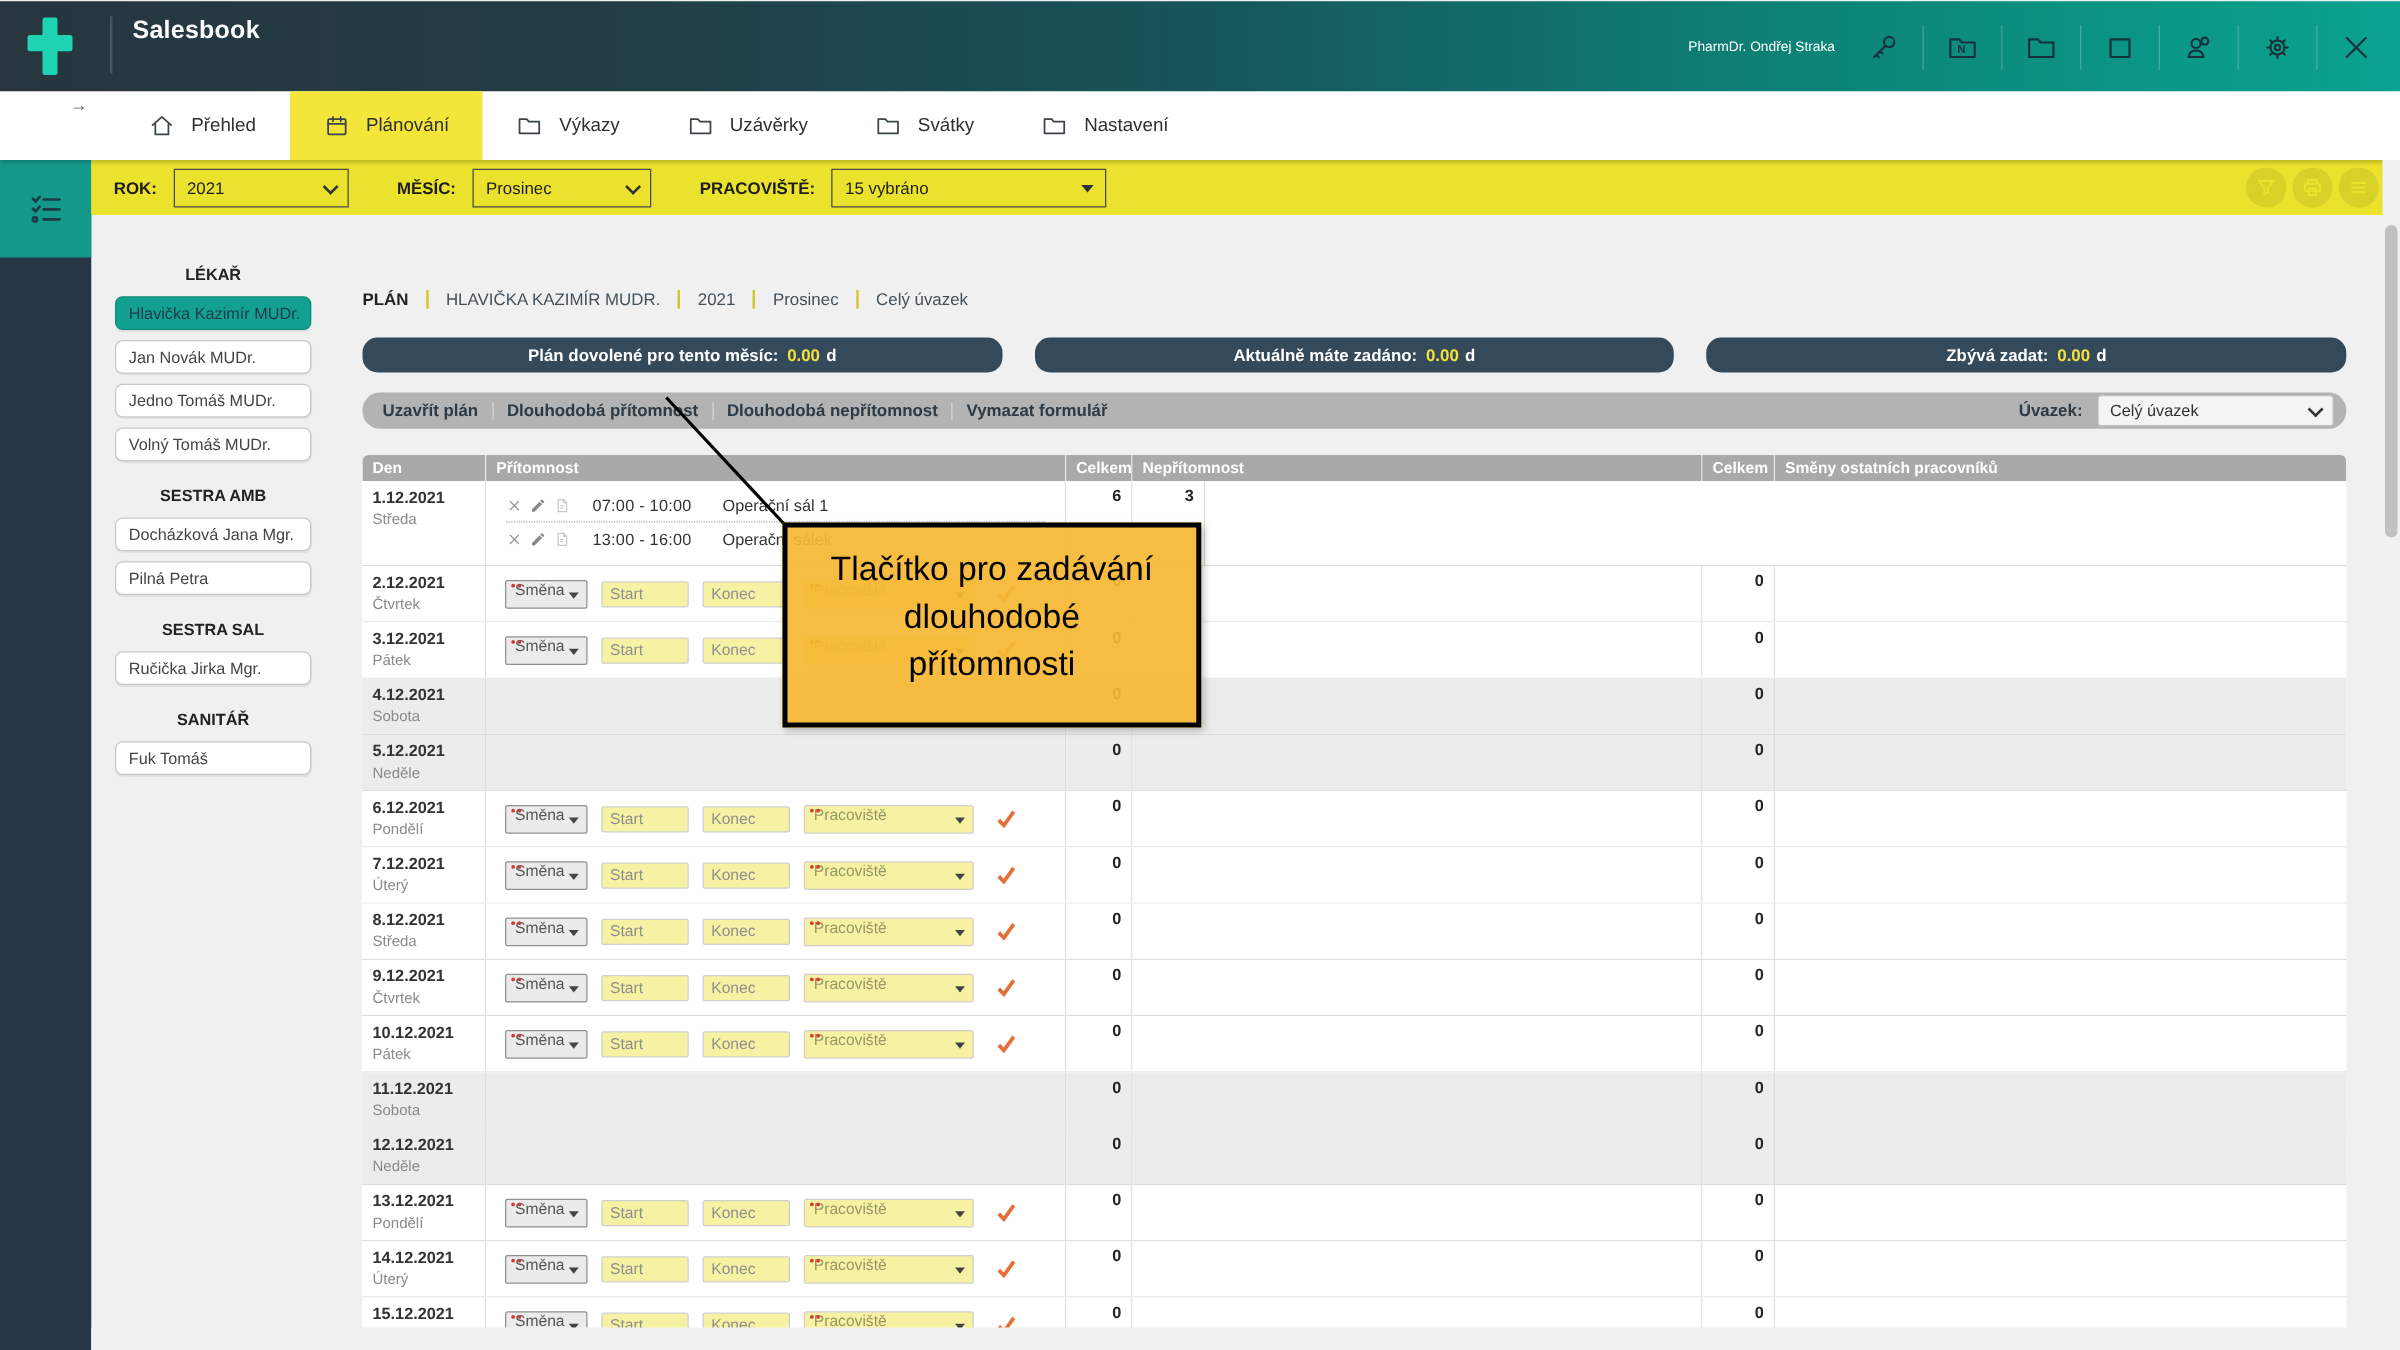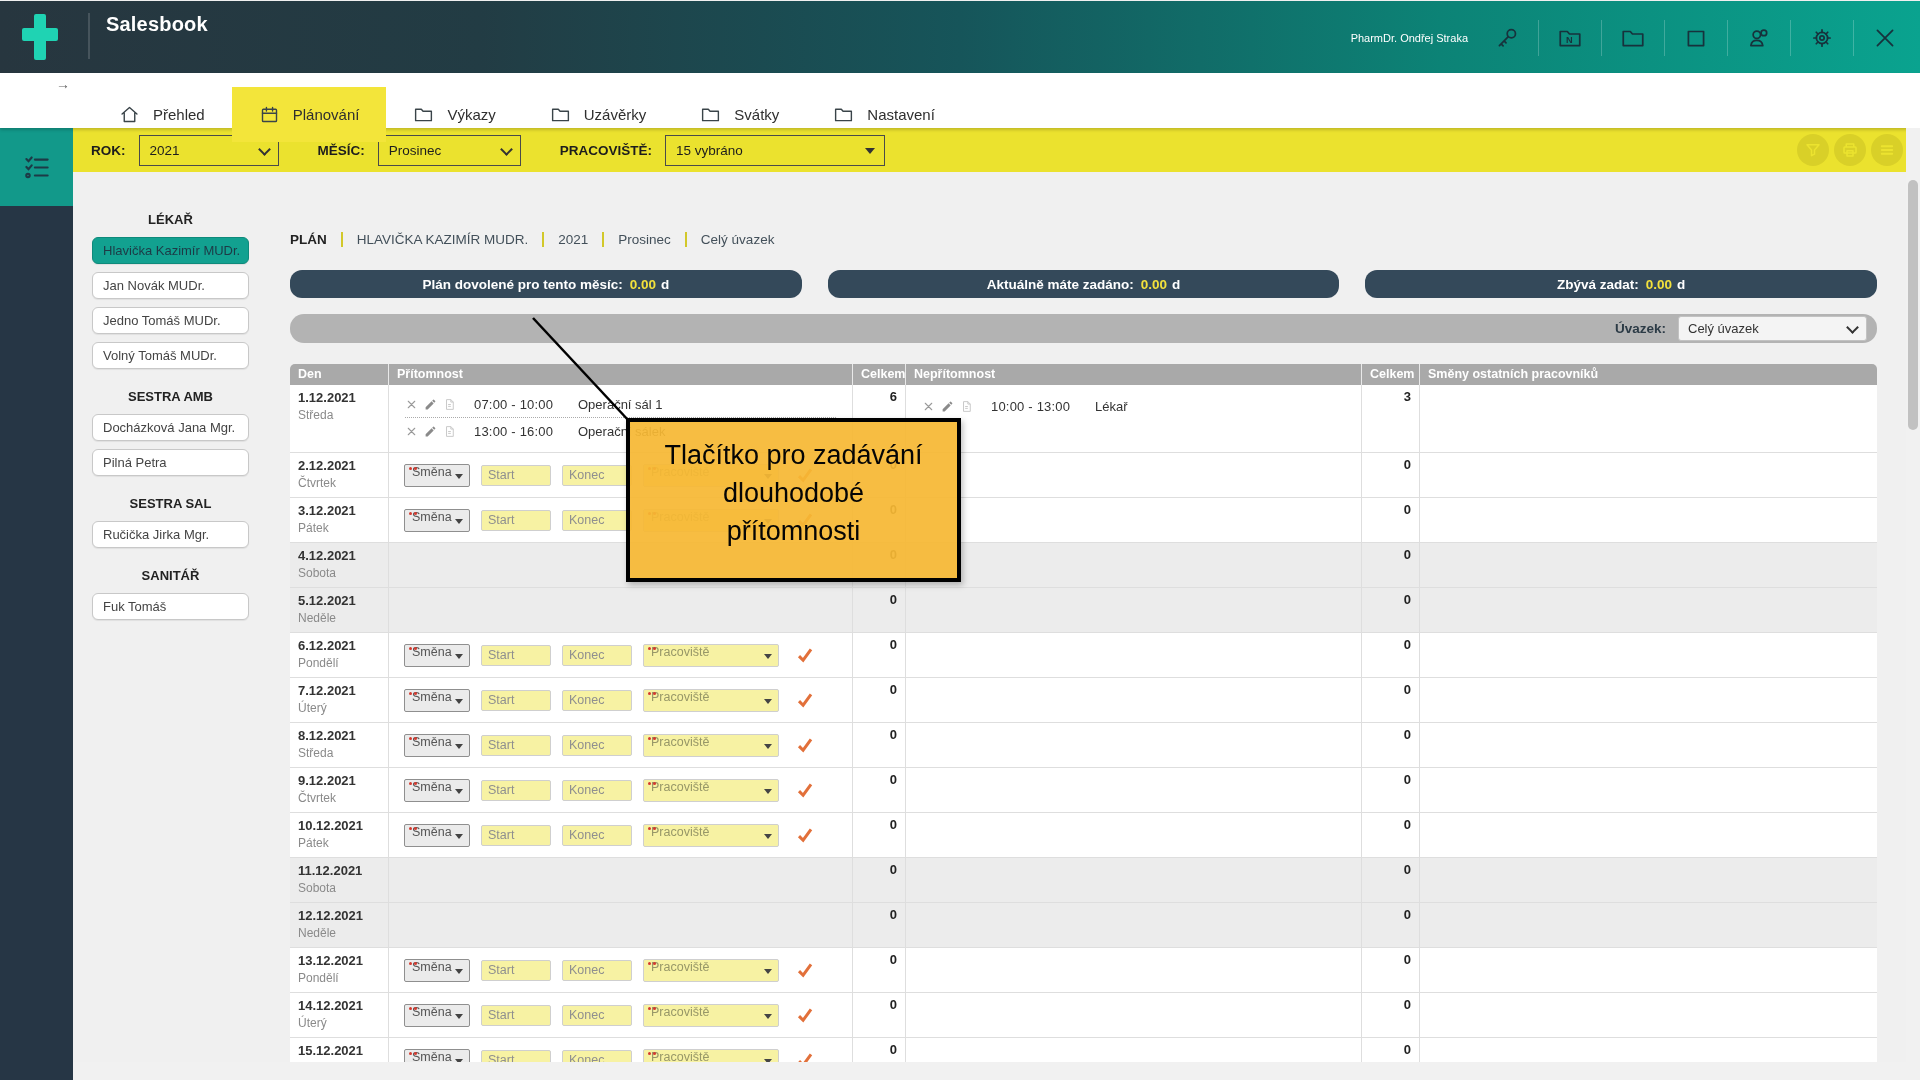--- a/index.html
+++ b/index.html
@@ -18,21 +18,21 @@
   .topbar-right{position:absolute;right:18px;top:0;height:73px;display:flex;align-items:center;}
   .user-name{color:#fff;font-size:11px;margin-right:22px;}
   .tb-ic{width:34px;height:34px;display:flex;align-items:center;justify-content:center;color:#17323c;cursor:pointer;}
   .tb-ic svg{width:26px;height:26px;}
   .tb-div{width:1px;height:36px;background:rgba(255,255,255,.22);margin:0 14px;}
 
   
   .navbar{position:absolute;left:0;top:73px;width:1920px;height:55px;background:#fff;
     box-shadow:0 2px 3px rgba(0,0,0,.18);z-index:4;}
   .nav-arrow{position:absolute;left:56px;top:3px;font-size:14px;color:#666;cursor:pointer;}
-  .nav-tabs{position:absolute;left:92px;top:14px;height:55px;display:flex;text-align:center;}
+  .nav-tabs{position:absolute;left:92px;top:0;height:55px;display:flex;text-align:center;}
   .tab{display:flex;align-items:center;gap:13px;padding:0 27px;height:55px;font-size:15px;color:#2f2f2f;cursor:pointer;}
   .tab.active{background:#f3e53a;}
   .tab svg{width:21px;height:21px;color:#3a4449;}
 
   
   .filterbar{position:absolute;left:73px;top:128px;width:1847px;height:44px;background:#ebe22e;
     display:flex;align-items:center;z-index:3;}
   .f-label{font-size:13.5px;font-weight:bold;color:#1d1d1d;margin-left:18px;}
   .f-select{position:relative;display:flex;align-items:center;height:29px;border:1.5px solid #4a4a4a;
     margin-left:13px;padding:0 24px 0 10px;font-size:13.5px;color:#1d1d1d;cursor:pointer;background:transparent;}
@@ -342,20 +342,29 @@
           <span class="sum-val">0.00</span>
           <span>d</span>
         </div>
         <div class="sum-pill">
      <span>Zbývá zadat:</span>
           <span class="sum-val">0.00</span>
           <span>d</span>
         </div>
       </div>
     <div class="toolbar">
+      <span id="toolbar-actions" style="display:flex;align-items:center;">
+          <span class="tb-act">Uzavřít plán</span>
+          <span class="tb-sep"></span>
+          <span class="tb-act">Dlouhodobá přítomnost</span>
+          <span class="tb-sep"></span>
+          <span class="tb-act">Dlouhodobá nepřítomnost</span>
+          <span class="tb-sep"></span>
+          <span class="tb-act">Vymazat formulář</span>
+        </span>
       <div class="uvazek">
         <span class="uvazek-label">Úvazek:</span>
         <div class="sel-light">
           <span>Celý úvazek</span>
             <span class="chev"></span>
         </div>
       </div>
     </div>
     <div class="table">
       <div class="thead" id="thead">
@@ -414,46 +423,20 @@
                         <path d="M14.5 3v4.5H19M9.5 12h5M9.5 15.5h5"></path>
                       </svg>
                     </span>
                   </span>
      <span class="e-time">13:00 - 16:00</span>
      <span class="e-place">Operační sálek</span>
                 </div>
               </div>
             </div>
     <div class="td c-cel td-num">6</div>
-    <div class="td c-nep">
-              <div class="p-entries" style="padding-top:8px">
-                <div class="entry-line">
-     <span class="e-ic">
-                    <span>
-                      <svg viewBox="0 0 24 24" fill="none" stroke="#9a9a9a" stroke-width="2" stroke-linecap="round">
-                        <path d="M6 6l12 12M18 6 6 18"></path>
-                      </svg>
-                    </span>
-       <span>
-                      <svg viewBox="0 0 24 24">
-                        <path fill="#8a8a8a" d="M3 17.25V21h3.75L17.8 9.94l-3.75-3.75L3 17.25zM20.7 7.04a1 1 0 0 0 0-1.41l-2.34-2.34a1 1 0 0 0-1.41 0l-1.83 1.83 3.75 3.75 1.83-1.83z"></path>
-                      </svg>
-                    </span>
-       <span>
-                      <svg viewBox="0 0 24 24" fill="none" stroke="#c8c8c8" stroke-width="1.8" stroke-linejoin="round">
-                        <path d="M6.5 3h8L19 7.5V21H6.5z"></path>
-                        <path d="M14.5 3v4.5H19M9.5 12h5M9.5 15.5h5"></path>
-                      </svg>
-                    </span>
-                  </span>
-     <span class="e-time">10:00 - 13:00</span>
-     <span class="e-place">Lékař</span>
-                </div>
-              </div>
-            </div>
     <div class="td c-cel2 td-num">3</div>
     <div class="td c-sm"></div>
           </div>
           <div class="trow">
     <div class="td c-den td-den">
       <div class="d-date">2.12.2021</div>
       <div class="d-day">Čtvrtek</div>
             </div>
     <div class="td c-pri">
               <div class="form-row">

